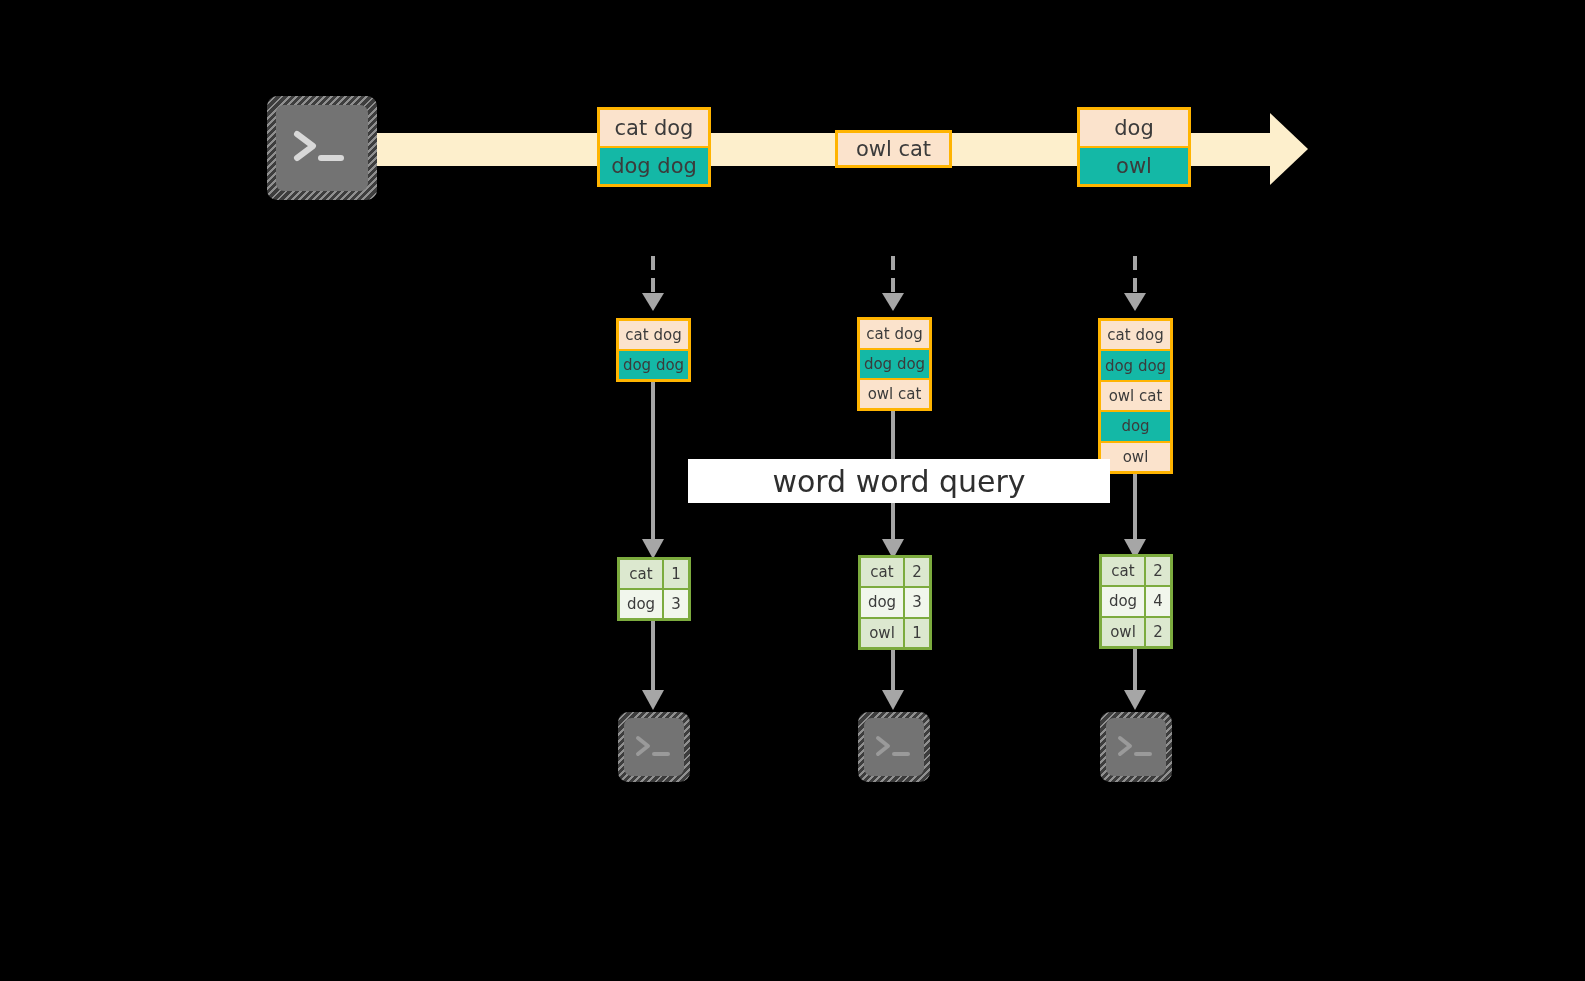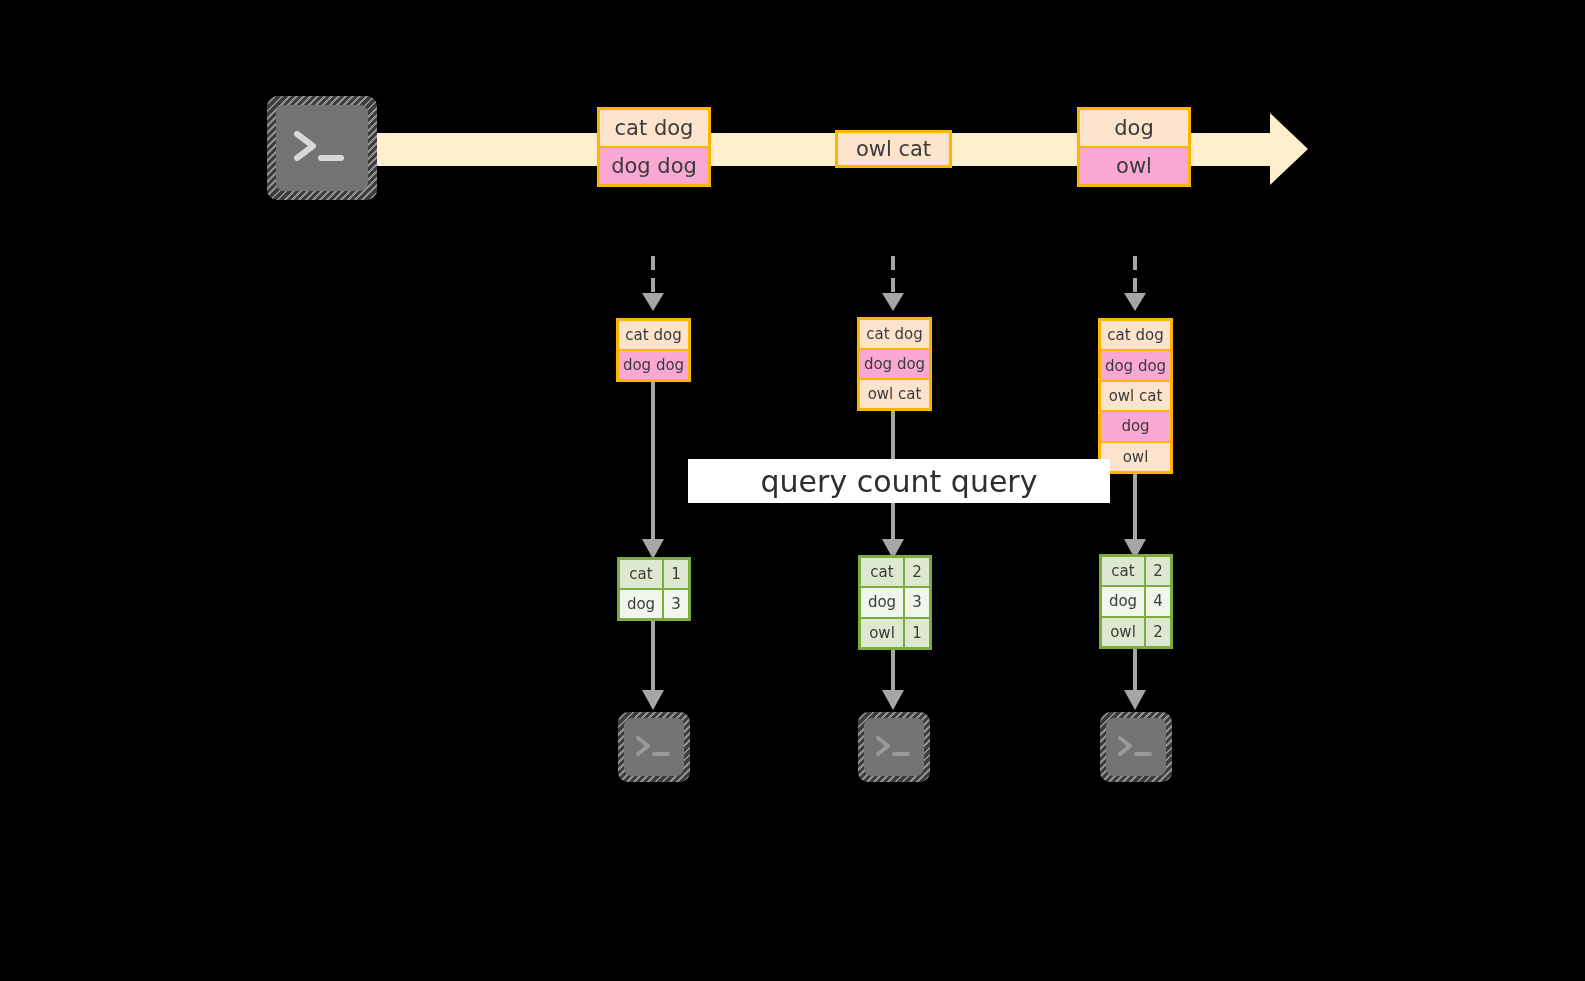--- a/index.html
+++ b/index.html
@@ -64,21 +64,21 @@
     flex: 1 1 auto;
     display: flex;
     align-items: center;
     justify-content: center;
     color: #3b3b3b;
     white-space: nowrap;
     border-bottom: 2px solid #FFB400;
   }
   .ocell:last-child { border-bottom: none; }
   .ocell.shade-a { background: #FBE3CC; }
-  .ocell.shade-b { background: #f9a8d4; }
+  .ocell.shade-b { background: #14b8a6; }
 
   
   .gbox {
     position: absolute;
     box-sizing: border-box;
     border: 3px solid #7CAB3E;
     background: #F1F6EC;
     display: flex;
     flex-direction: column;
   }
@@ -197,21 +197,21 @@
   <div class="vline" style="left:651px; top:382px; height:160px;"></div>
   <div class="vhead" style="left:642px; top:539px; border-width:20px 11px 0 11px;"></div>
 
   <div class="vline" style="left:891px; top:411px; height:131px;"></div>
   <div class="vhead" style="left:882px; top:539px; border-width:20px 11px 0 11px;"></div>
 
   <div class="vline" style="left:1133px; top:474px; height:68px;"></div>
   <div class="vhead" style="left:1124px; top:539px; border-width:20px 11px 0 11px;"></div>
 
   <div class="qband" style="left:688px; top:459px; width:422px; height:44px; font-size:30px;">
-    <span>query count query</span>
+    <span>word word query</span>
   </div>
 
   <div class="gbox" style="left:617px; top:557px; width:74px; height:64px; font-size:15px;">
     <div class="grow shade-a">
       <div class="gkey" style="width:44px;">cat</div>
       <div class="gval" style="width:24px;">1</div>
     </div>
     <div class="grow shade-b">
       <div class="gkey" style="width:44px;">dog</div>
       <div class="gval" style="width:24px;">3</div>

